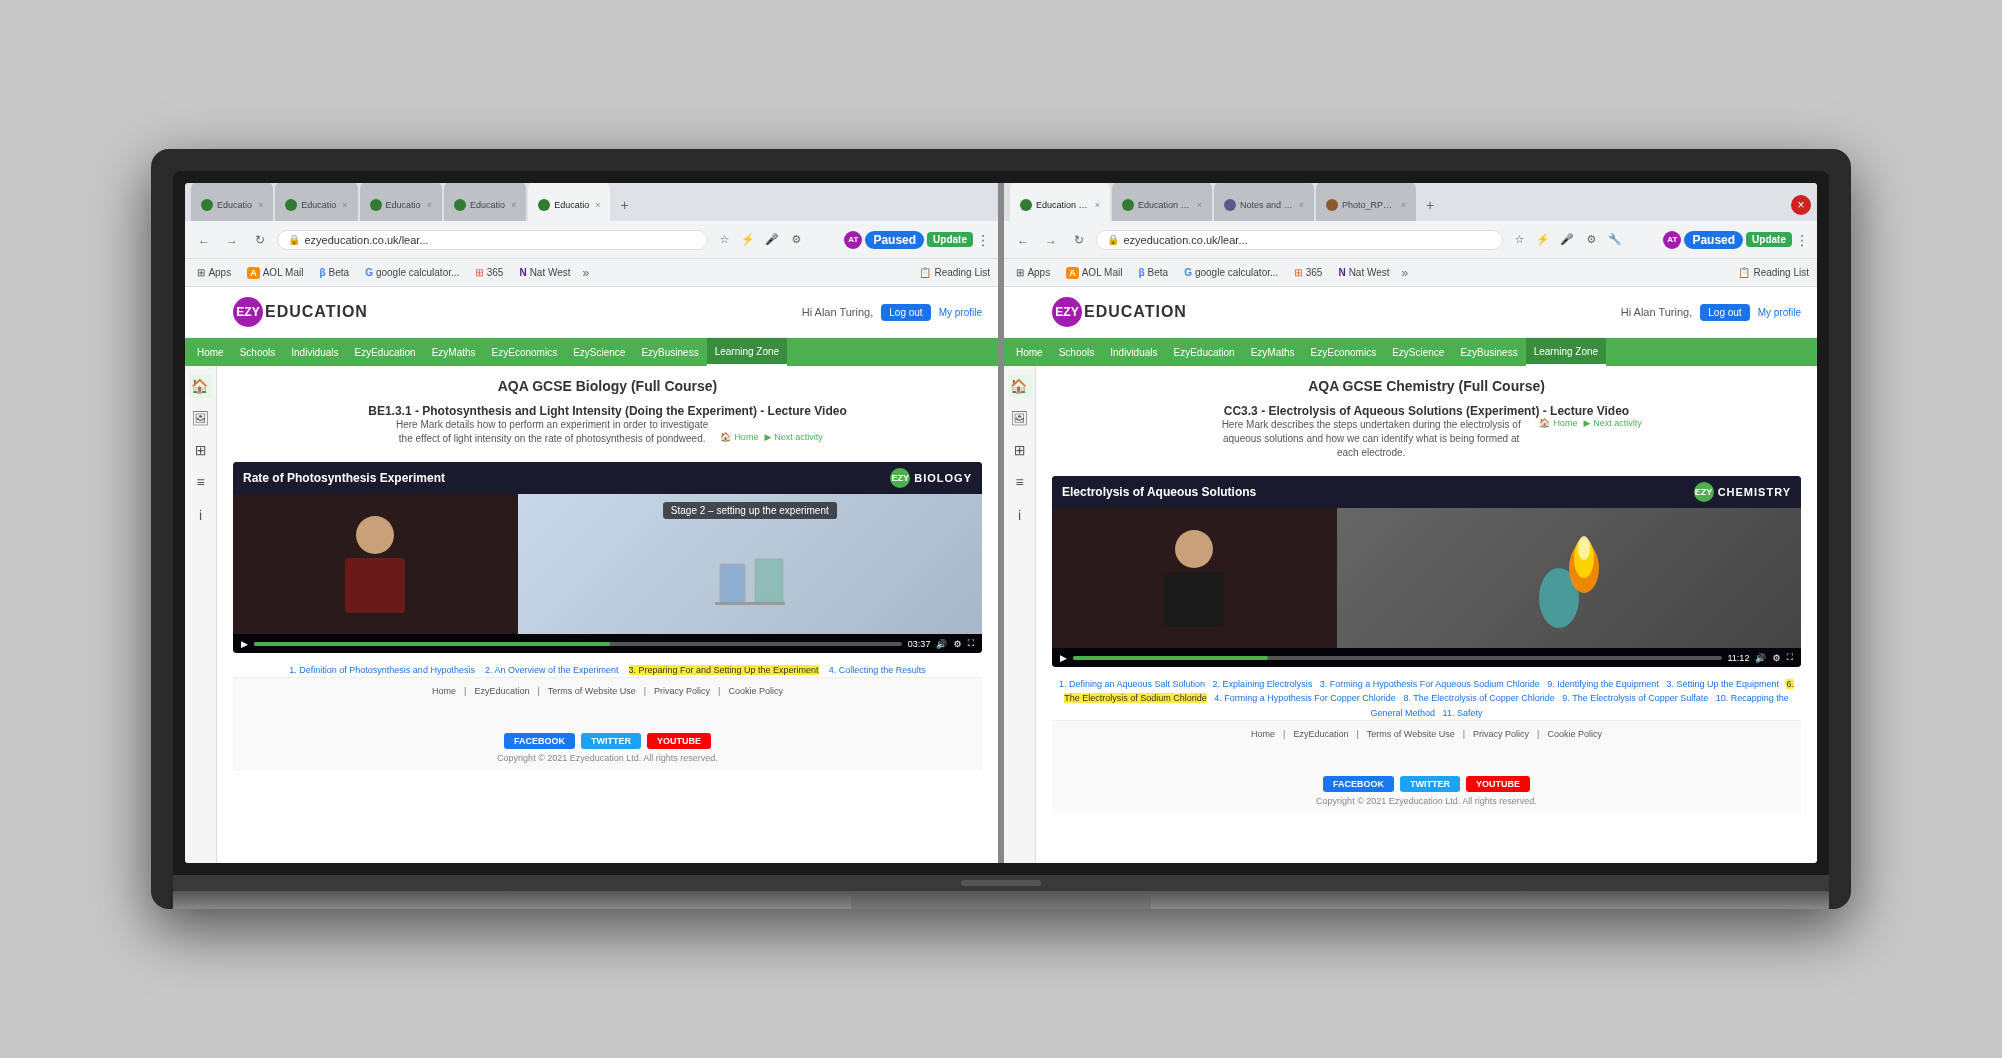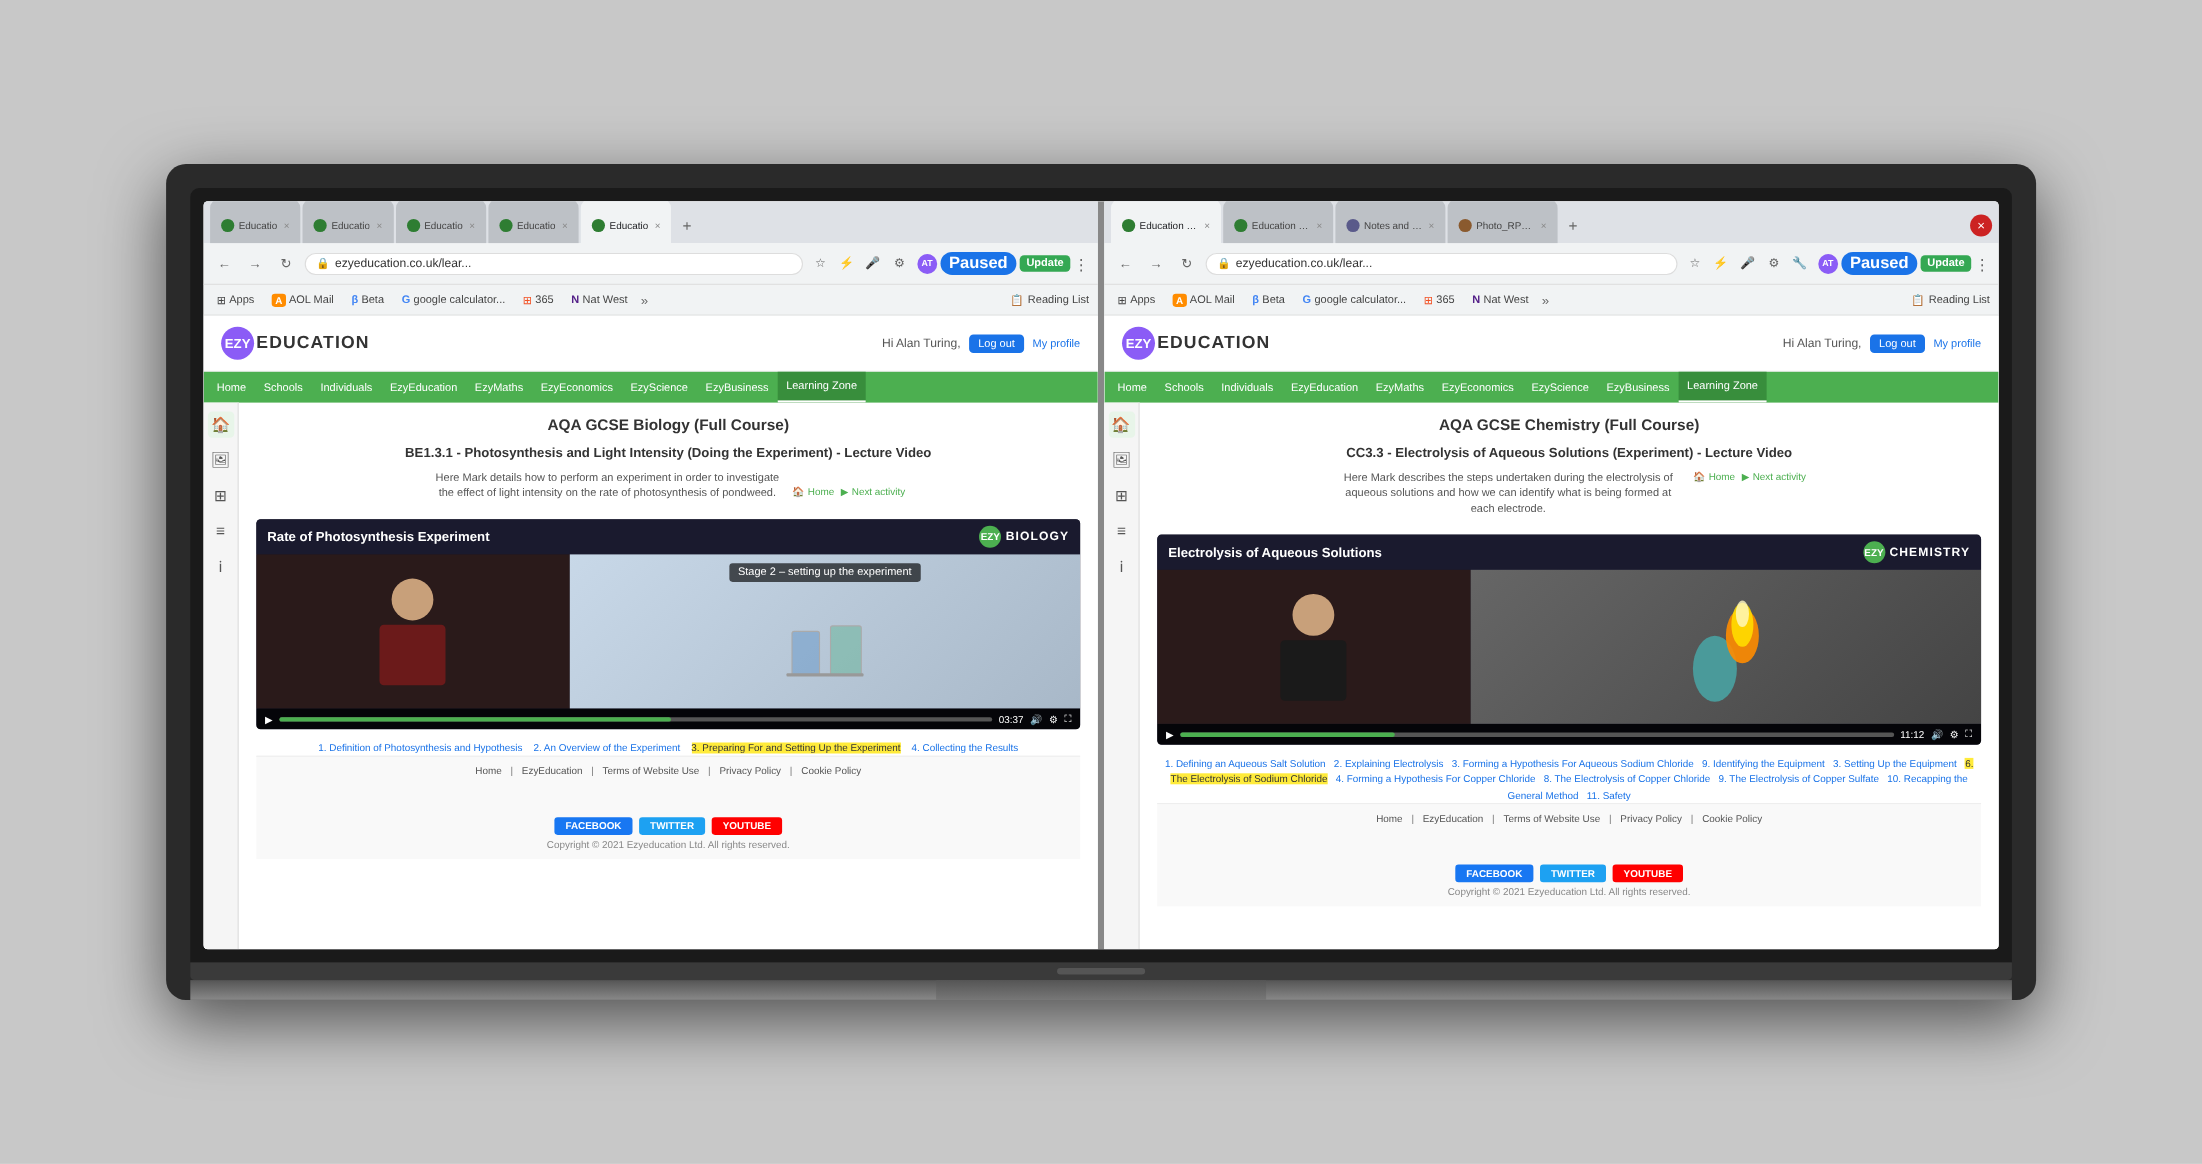--- a/index.html
+++ b/index.html
@@ -143,21 +143,21 @@
       align-items: center;
       justify-content: center;
       font-size: 11px;
       color: #666;
     }
     .paused-btn {
       background: #1a73e8;
       color: white;
       border-radius: 12px;
       padding: 2px 8px;
-      font-size: 15px;
+      font-size: 12px;
       font-weight: bold;
     }
     .update-btn {
       background: #34a853;
       color: white;
       border-radius: 4px;
       padding: 2px 6px;
       font-size: 10px;
       font-weight: bold;
     }
@@ -213,30 +213,31 @@
       justify-content: space-between;
     }
     .ezy-logo {
       display: flex;
       align-items: center;
       gap: 2px;
       font-size: 18px;
       font-weight: bold;
     }
     .ezy-green {
-      background: #8b5cf6;
+      background: #a21caf;
       color: white;
       border-radius: 50%;
       width: 30px;
       height: 30px;
       display: flex;
       align-items: center;
       justify-content: center;
       font-size: 12px;
       font-weight: bold;
+      margin-left: 32px;
     }
     .ezy-text {
       color: #333;
       font-size: 16px;
       font-weight: 600;
       letter-spacing: 1px;
       text-transform: uppercase;
     }
     .ezy-header-right {
       display: flex;
@@ -321,21 +322,21 @@
       font-weight: bold;
       color: #333;
       text-align: center;
       margin-bottom: 10px;
     }
     .lecture-title {
       font-size: 12px;
       font-weight: bold;
       color: #333;
       text-align: center;
-      margin-bottom: 10px;
+      margin-bottom: 0;
     }
     .lecture-desc {
       font-size: 10px;
       color: #555;
       text-align: center;
       margin-bottom: 10px;
       line-height: 1.4;
     }
     .nav-link-green {
       color: #4caf50;

